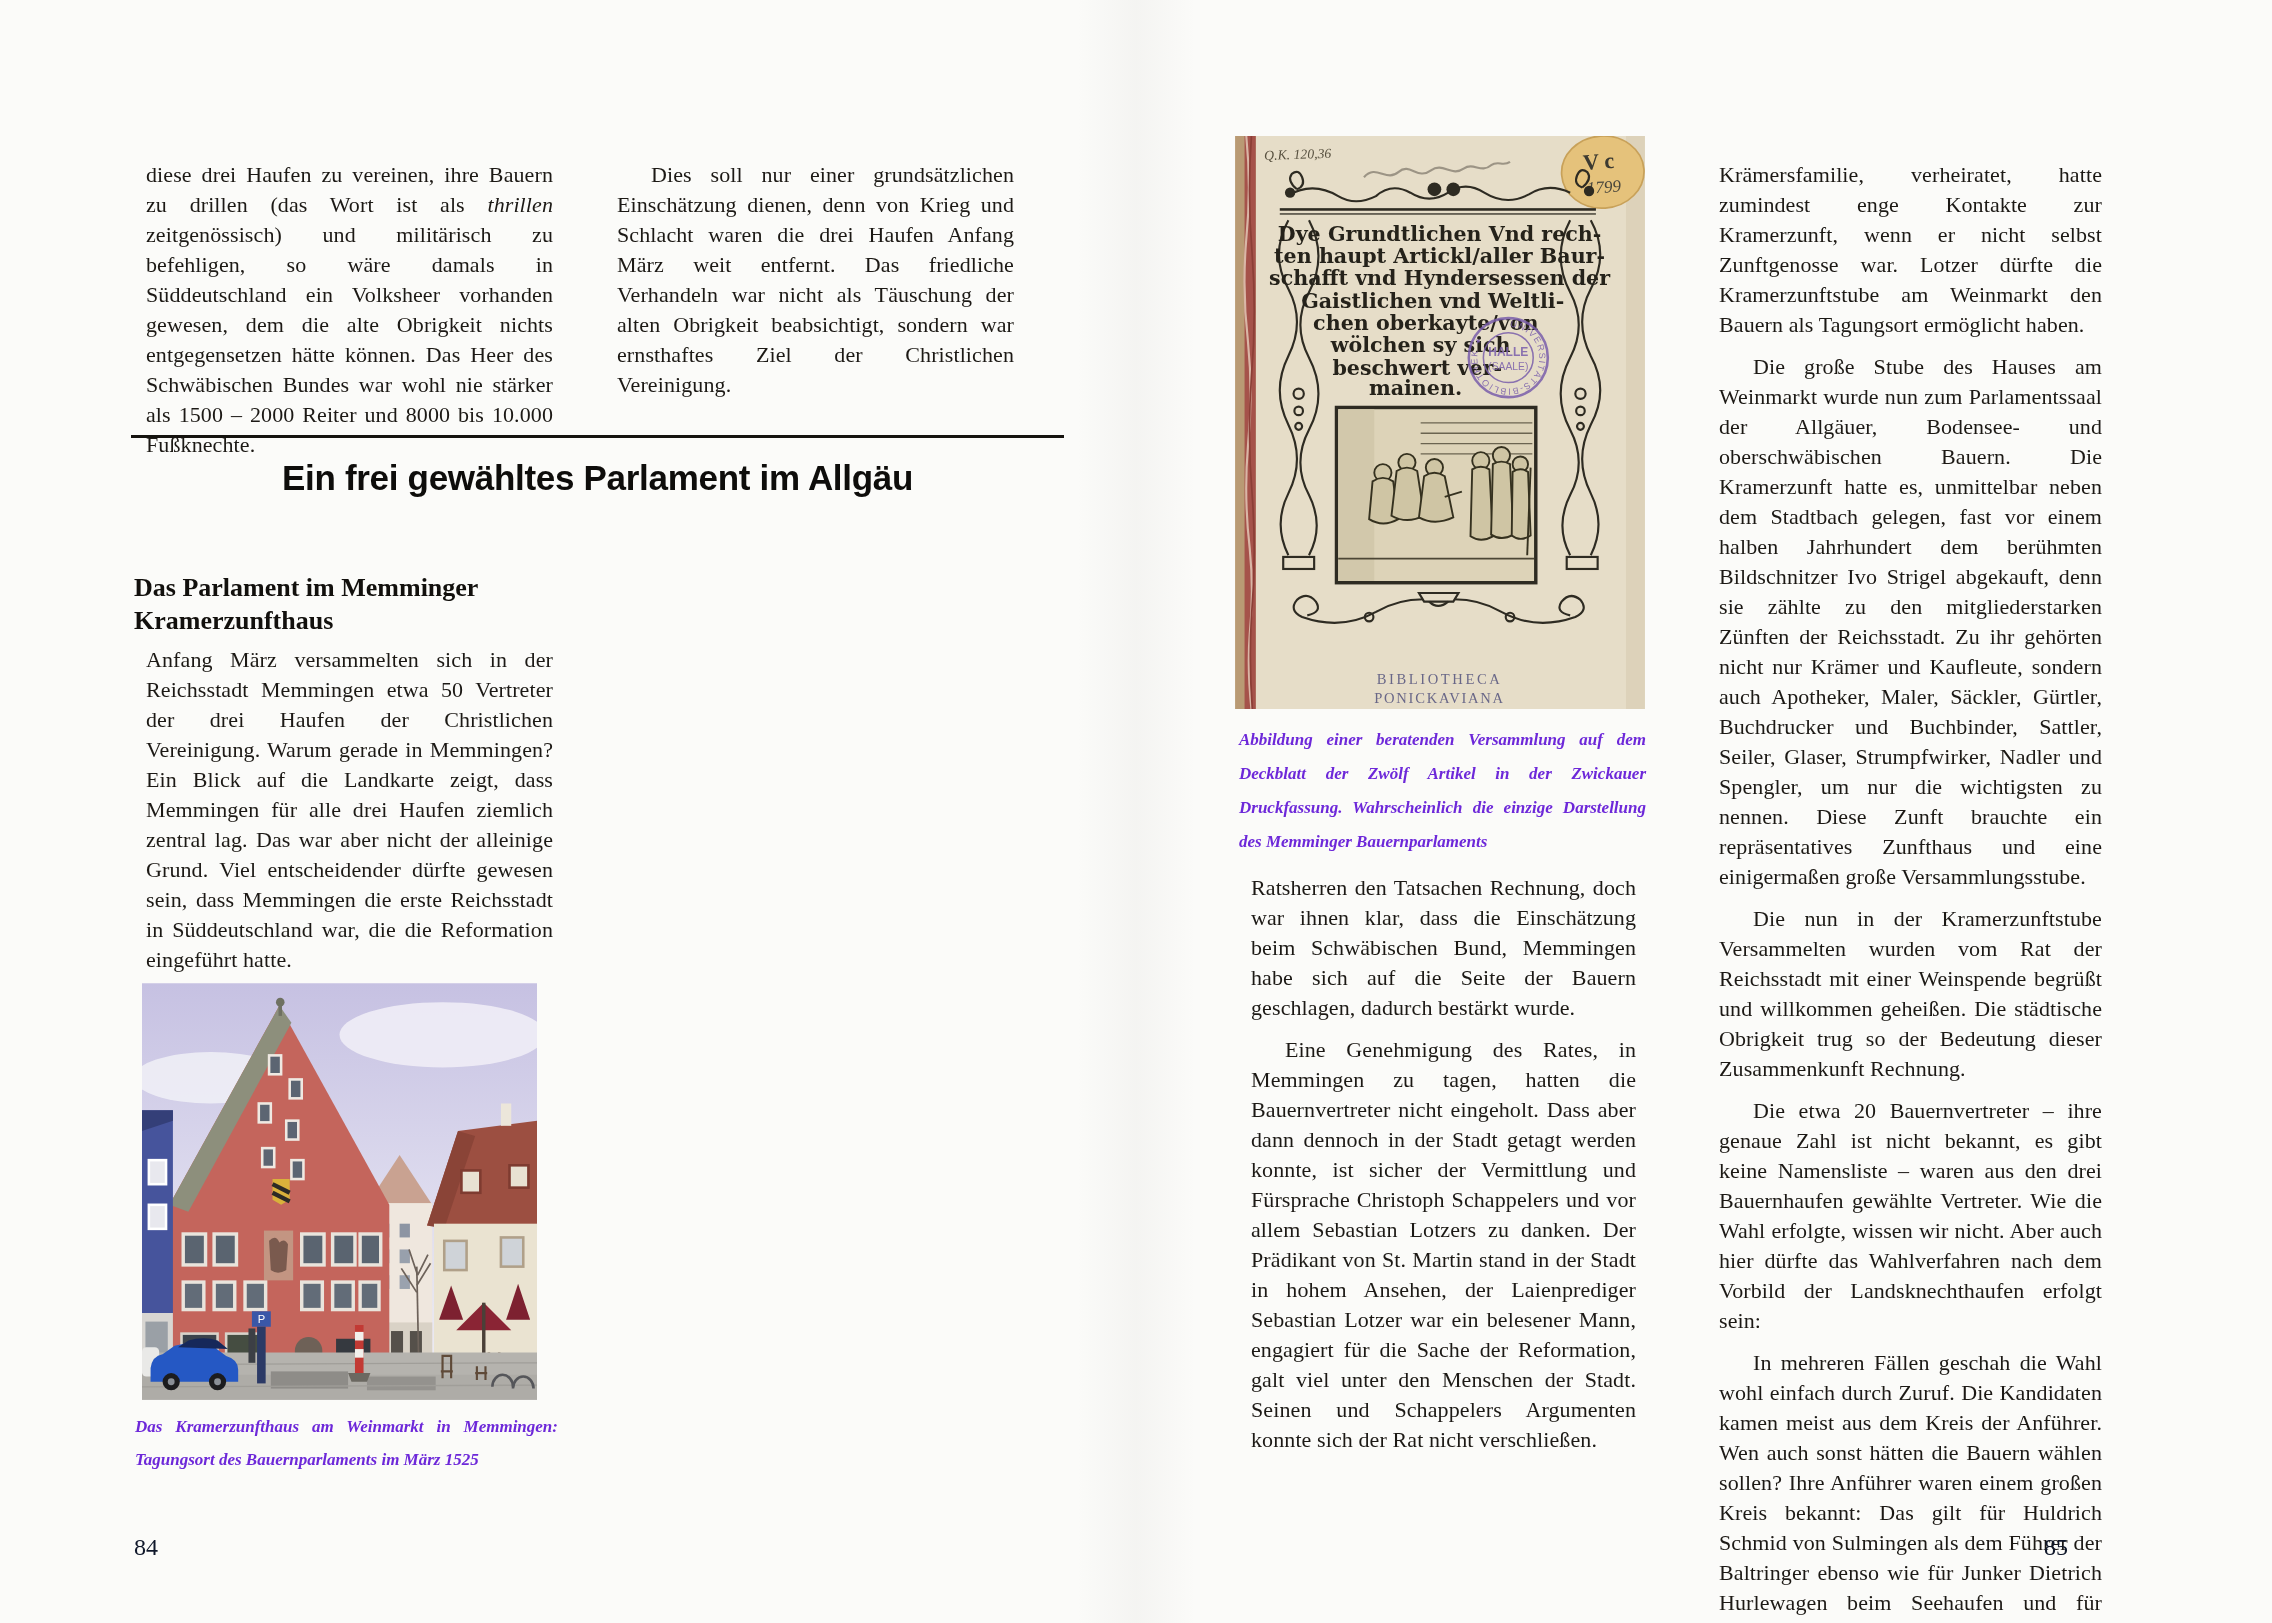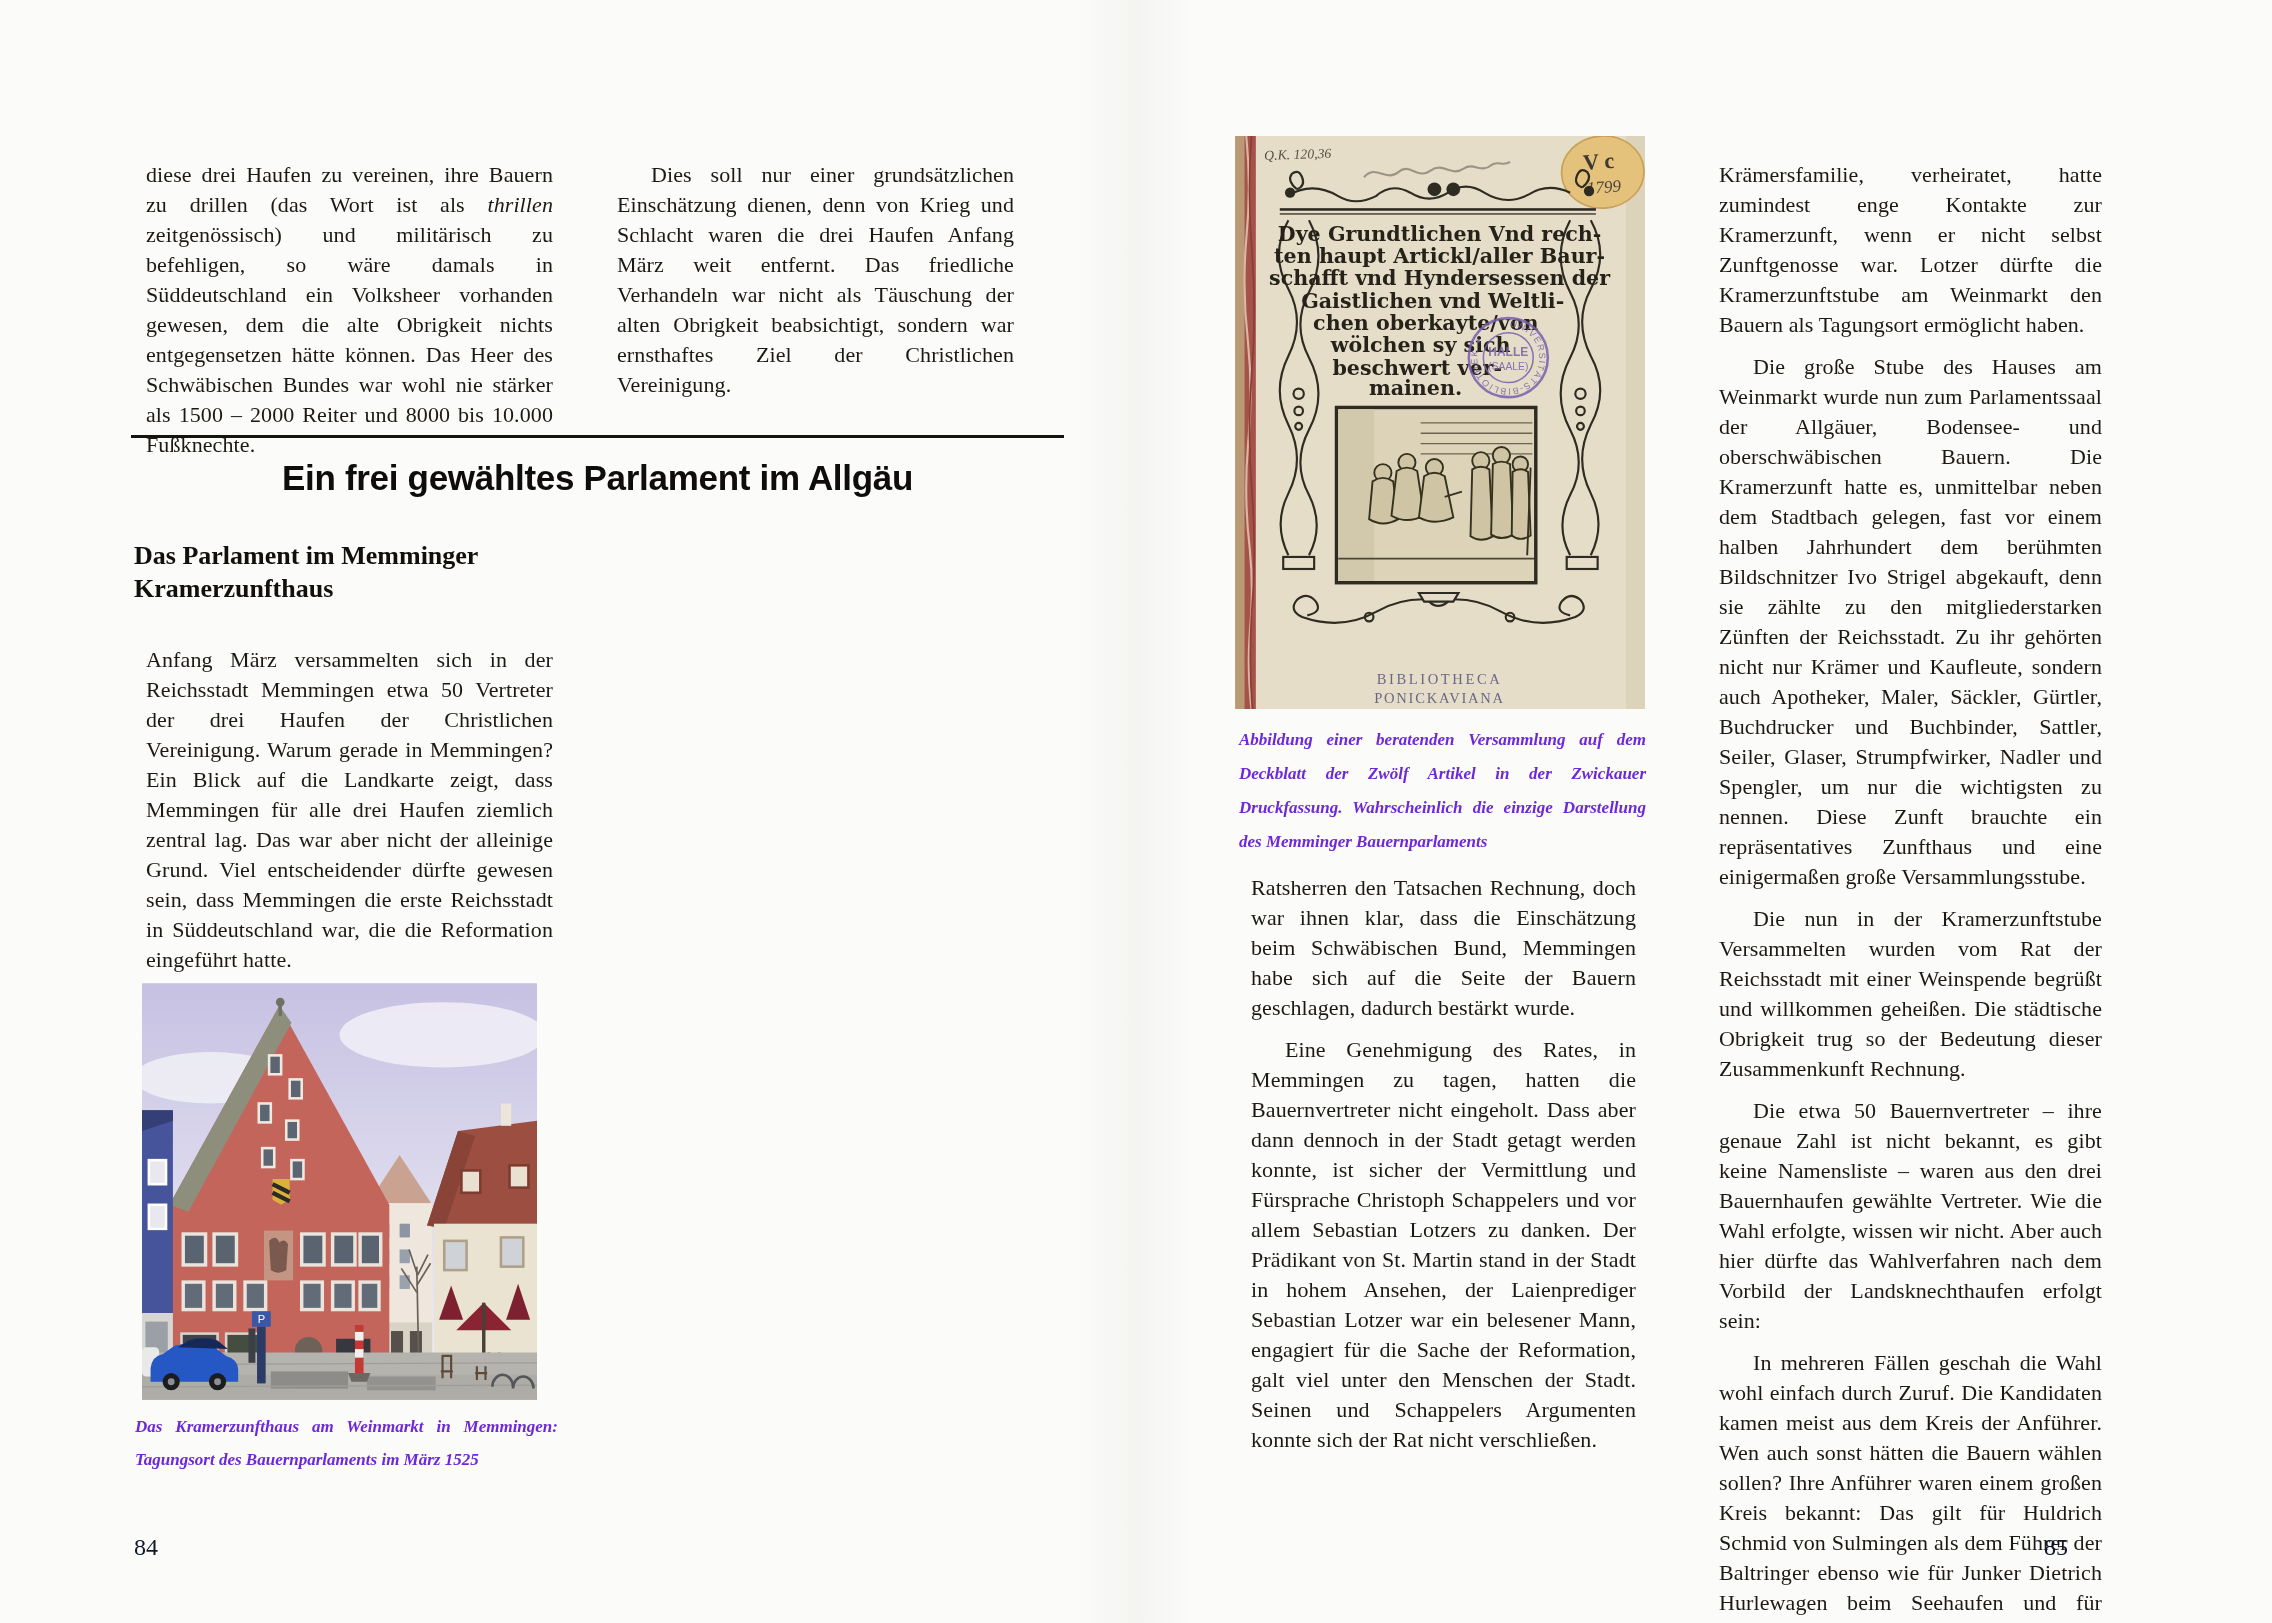--- a/index.html
+++ b/index.html
@@ -23,20 +23,21 @@
   .it{font-style:italic;}
   .rule{background:#15130f;height:2.6px;}
   .heading{
     font-family:"Liberation Sans", sans-serif;font-weight:700;
     font-size:35px;line-height:40px;text-align:center;color:#0e0d0b;
     letter-spacing:-0.3px;
   }
   .subheading{
     font-weight:700;font-size:26px;line-height:33px;color:#12100d;
     text-align:left;
+    margin-top:32px;
   }
   .caption{
     font-weight:700;font-style:italic;font-size:17px;line-height:33px;
     text-align:justify;color:#6d28d9;
   }
   .caption.rp{line-height:34px;}
   .pagenum{font-size:24px;color:#0f172a;}
   .photo-frame,.scan-frame{display:block;}
 </style>
 </head>
@@ -350,19 +351,19 @@
 
   <div class="block bodycol" style="left:1239px;top:861px;width:409px;">
     <p class="noindent">Ratsherren den Tatsachen Rechnung, doch war ihnen klar, dass die Einschätzung beim Schwäbischen Bund, Memmingen habe sich auf die Seite der Bauern geschlagen, dadurch bestärkt wurde.</p>
     <p>Eine Genehmigung des Rates, in Memmingen zu tagen, hatten die Bauernvertreter nicht eingeholt. Dass aber dann dennoch in der Stadt getagt werden konnte, ist sicher der Vermittlung und Fürsprache Christoph Schappelers und vor allem Sebastian Lotzers zu danken. Der Prädikant von St. Martin stand in der Stadt in hohem Ansehen, der Laienprediger Sebastian Lotzer war ein belesener Mann, engagiert für die Sache der Reformation, galt viel unter den Menschen der Stadt. Seinen und Schappelers Argumenten konnte sich der Rat nicht verschließen.</p>
   </div>
 
   <div class="block bodycol" style="left:1707px;top:148px;width:407px;">
     <p class="noindent">Krämersfamilie, verheiratet, hatte zumindest enge Kontakte zur Kramerzunft, wenn er nicht selbst Zunftgenosse war. Lotzer dürfte die Kramerzunftstube am Weinmarkt den Bauern als Tagungsort ermöglicht haben.</p>
     <p>Die große Stube des Hauses am Weinmarkt wurde nun zum Parlamentssaal der Allgäuer, Bodensee- und oberschwäbischen Bauern. Die Kramerzunft hatte es, unmittelbar neben dem Stadtbach gelegen, fast vor einem halben Jahrhundert dem berühmten Bildschnitzer Ivo Strigel abgekauft, denn sie zählte zu den mitgliederstarken Zünften der Reichsstadt. Zu ihr gehörten nicht nur Krämer und Kaufleute, sondern auch Apotheker, Maler, Säckler, Gürtler, Buchdrucker und Buchbinder, Sattler, Seiler, Glaser, Strumpfwirker, Nadler und Spengler, um nur die wichtigsten zu nennen. Diese Zunft brauchte ein repräsentatives Zunfthaus und eine einigermaßen große Versammlungsstube.</p>
     <p>Die nun in der Kramerzunftstube Versammelten wurden vom Rat der Reichsstadt mit einer Weinspende begrüßt und willkommen geheißen. Die städtische Obrigkeit trug so der Bedeutung dieser Zusammenkunft Rechnung.</p>
-    <p>Die etwa 50 Bauernvertreter – ihre genaue Zahl ist nicht bekannt, es gibt keine Namensliste – waren aus den drei Bauernhaufen gewählte Vertreter. Wie die Wahl erfolgte, wissen wir nicht. Aber auch hier dürfte das Wahlverfahren nach dem Vorbild der Landsknechthaufen erfolgt sein:</p>
+    <p>Die etwa 20 Bauernvertreter – ihre genaue Zahl ist nicht bekannt, es gibt keine Namensliste – waren aus den drei Bauernhaufen gewählte Vertreter. Wie die Wahl erfolgte, wissen wir nicht. Aber auch hier dürfte das Wahlverfahren nach dem Vorbild der Landsknechthaufen erfolgt sein:</p>
     <p>In mehreren Fällen geschah die Wahl wohl einfach durch Zuruf. Die Kandidaten kamen meist aus dem Kreis der Anführer. Wen auch sonst hätten die Bauern wählen sollen? Ihre Anführer waren einem großen Kreis bekannt: Das gilt für Huldrich Schmid von Sulmingen als dem Führer der Baltringer ebenso wie für Junker Dietrich Hurlewagen beim Seehaufen und für Walther Bach und den Knopf von Leubas bei den Allgäuern. In anderen Fällen ist auch an das Handsmehr zu denken, also an die Mehrheit der Schwur-</p>
   </div>
 
   <div class="block pagenum" style="left:2044px;top:1534px;width:94px;text-align:left;">85</div>
 </div>
 
 
 </body></html>

